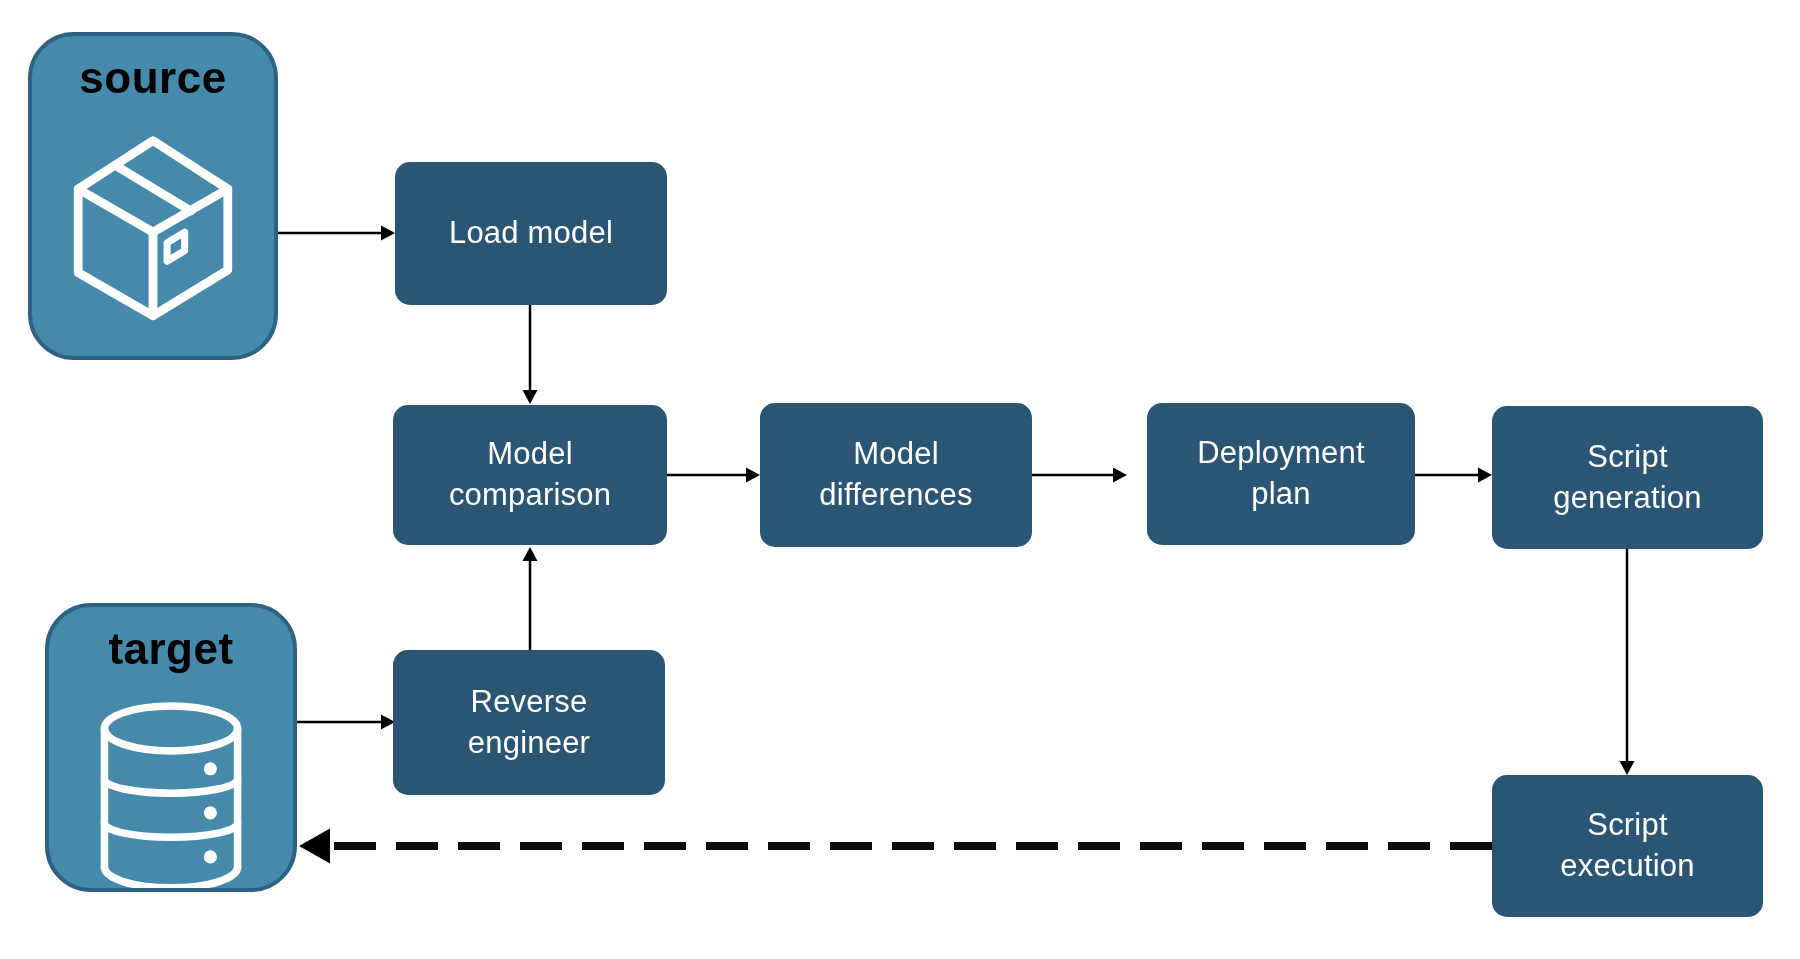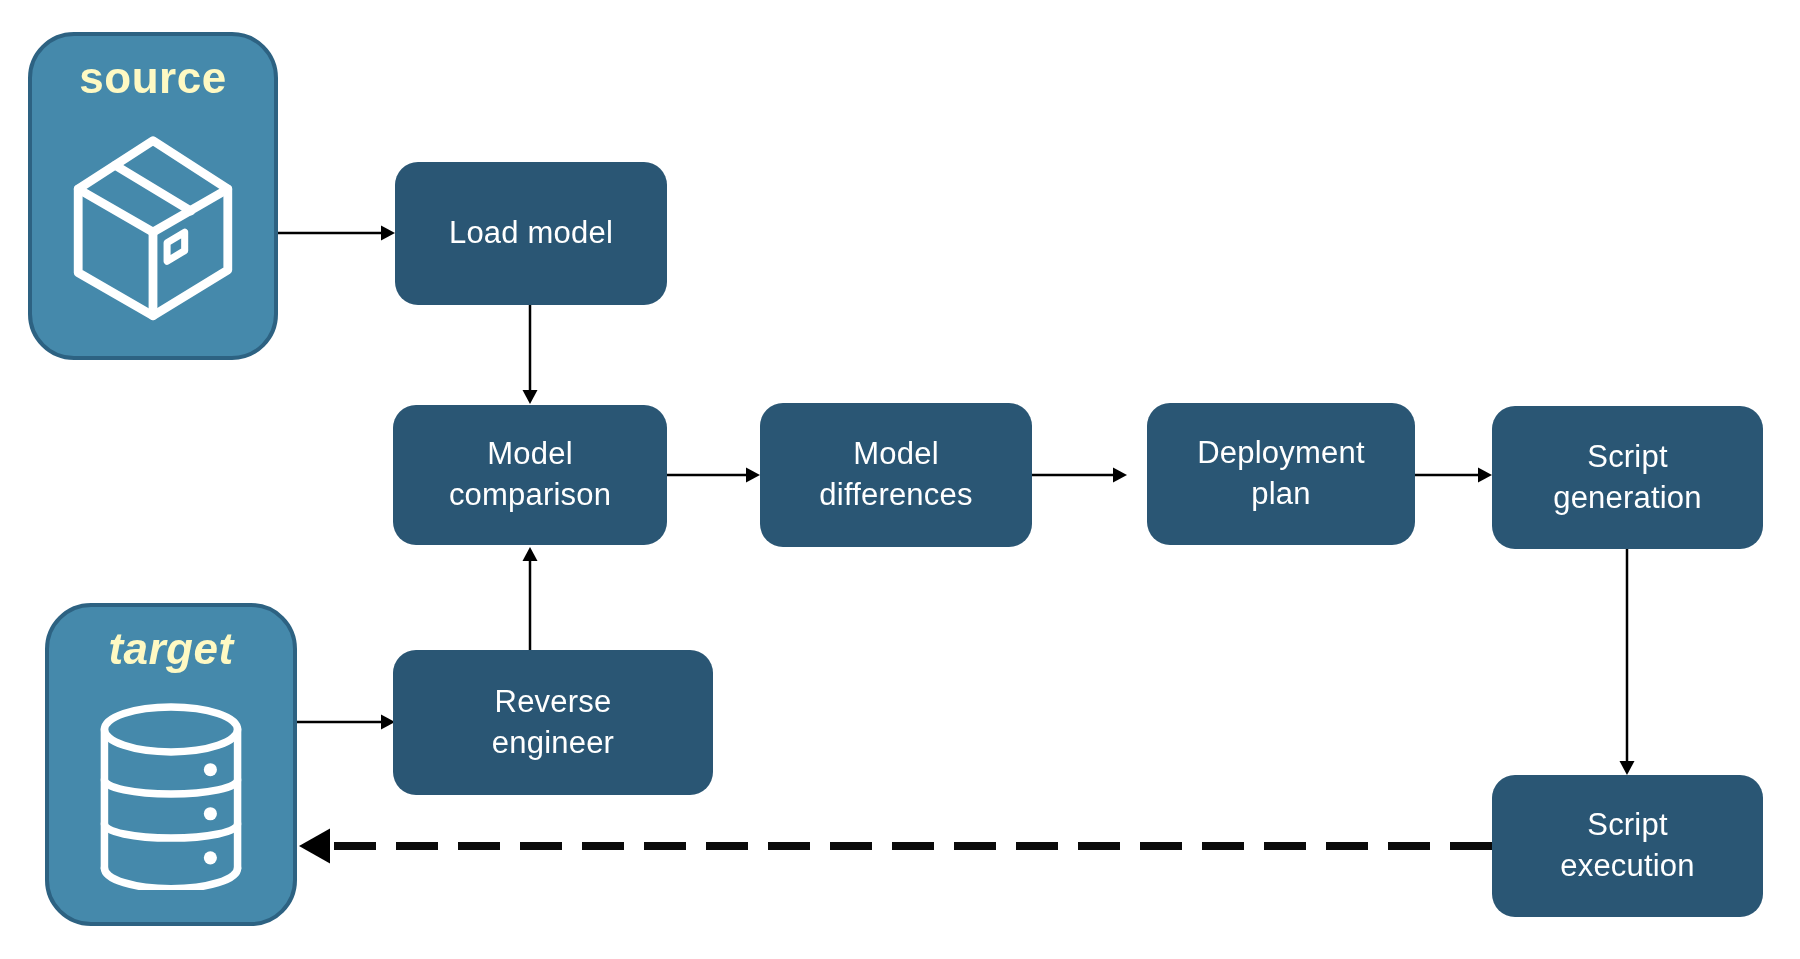--- a/index.html
+++ b/index.html
@@ -23,39 +23,39 @@
   }
   .entity {
     position: absolute;
     box-sizing: border-box;
     background: #4589AB;
     border: 4px solid #2D6282;
     border-radius: 46px;
     display: flex;
     flex-direction: column;
     align-items: center;
-    color: #fef9c3;
+    color: #000000;
   }
   .entity-label {
     font-size: 44px;
     font-weight: 700;
     letter-spacing: 0.5px;
     margin-top: 16px;
     line-height: 1.2;
   }
   .entity-icon {
     display: block;
   }
   .entity-icon.pkg { margin-top: 22px; }
   .entity-icon.db  { margin-top: 24px; }
   .node {
     position: absolute;
     box-sizing: border-box;
     background: #2A5674;
-    border-radius: 23px;
+    border-radius: 15px;
     display: flex;
     align-items: center;
     justify-content: center;
     text-align: center;
     color: #ffffff;
     font-size: 31px;
     font-weight: 400;
     letter-spacing: 0.2px;
     line-height: 1.32;
     white-space: pre-line;
@@ -114,21 +114,21 @@
       <g fill="none" stroke="#ffffff" stroke-width="10" stroke-linejoin="round" stroke-linecap="round">
         <path d="M100,13 L185,68 L185,160 L100,212 L15,163 L15,68 Z"></path>
         <path d="M15,68 L100,117 L185,68"></path>
         <path d="M100,117 L100,212"></path>
         <path d="M57,41 L143,93"></path>
         <path d="M116,129 L136,117 L136,138 L116,150 Z" stroke-width="8"></path>
       </g>
     </svg>
   </div>
 
-  <div class="entity" style="left:45px; top:603px; width:252px; height:323px;font-style:italic;">
+  <div class="entity" style="left:45px; top:603px; width:252px; height:289px;">
     <div class="entity-label">target</div>
     <svg class="entity-icon db" width="150" height="190" viewBox="0 0 160 200" xmlns="http://www.w3.org/2000/svg">
       <g fill="none" stroke="#ffffff" stroke-width="8" stroke-linecap="round">
         <ellipse cx="80" cy="30" rx="71" ry="24"></ellipse>
         <path d="M9,30 L9,178"></path>
         <path d="M151,30 L151,178"></path>
         <path d="M9,178 A71,22 0 0 0 151,178"></path>
         <path d="M9,84 A71,15 0 0 0 151,84"></path>
         <path d="M9,131 A71,15 0 0 0 151,131"></path>
       </g>
@@ -147,19 +147,19 @@
 
   <div class="node" style="left:760px; top:403px; width:272px; height:144px;">Model
 differences</div>
 
   <div class="node" style="left:1127px; top:403px; width:268px; height:142px;margin-left:20px;">Deployment
 plan</div>
 
   <div class="node" style="left:1492px; top:406px; width:271px; height:143px;">Script
 generation</div>
 
-  <div class="node" style="left:393px; top:650px; width:320px; height:145px;">Reverse
+  <div class="node" style="left:393px; top:650px; width:272px; height:145px;">Reverse
 engineer</div>
 
   <div class="node" style="left:1492px; top:775px; width:271px; height:142px;">Script
 execution</div>
 
 </div>
 
 </body></html>

